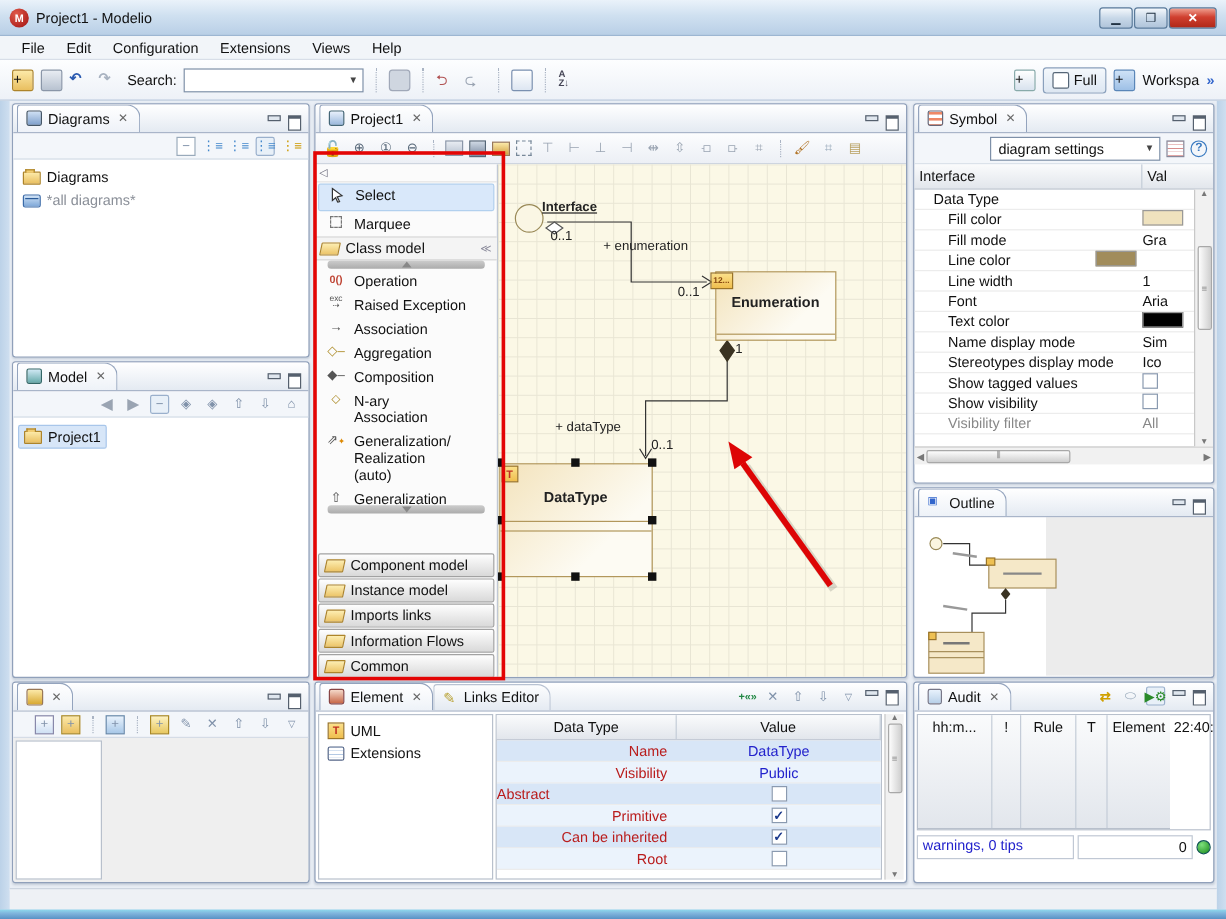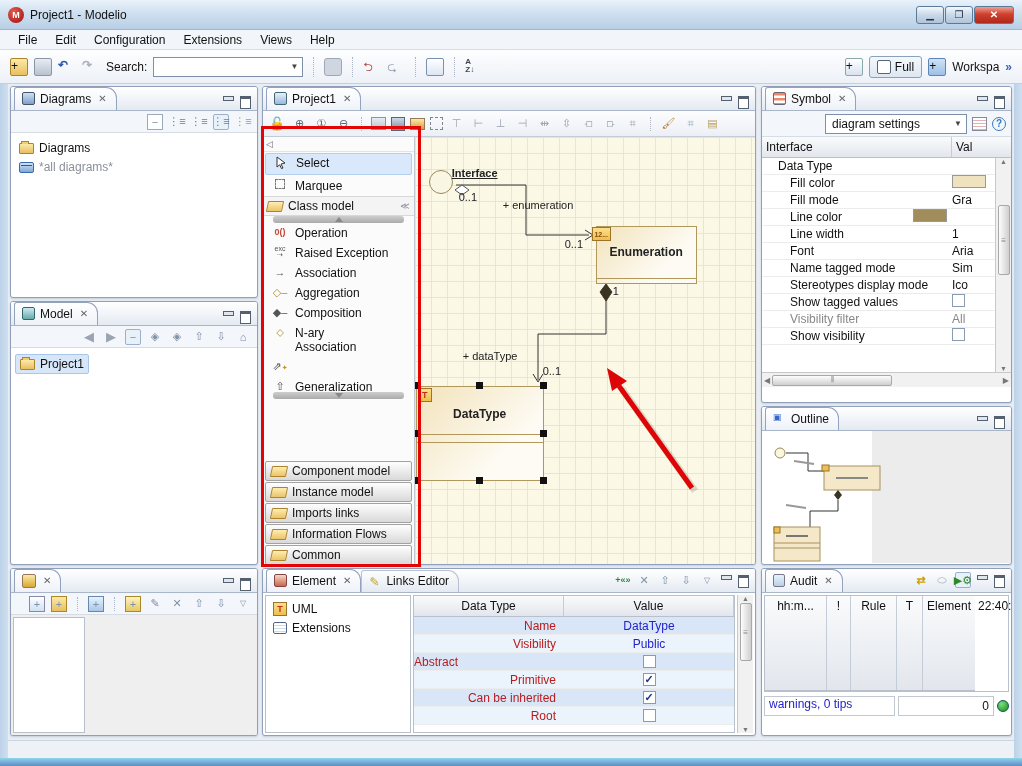--- a/index.html
+++ b/index.html
@@ -332,20 +332,21 @@
       <div class="pitem">
         <span class="pic">◆–</span>
         <span>Composition</span>
       </div>
       <div class="pitem">
         <span class="pic" style="color:#b09030">⬦</span>
         <span style="width:92px">N-ary Association</span>
       </div>
       <div class="pitem">
         <span class="pic">⇗<span style="color:#d80;font-size:7px">✦</span></span>
+        <span style="width:92px">Generalization/ Realization (auto)</span>
       </div>
       <div class="pitem" style="height:15px;overflow:hidden">
         <span class="pic">⇧</span>
         <span>Generalization</span>
       </div>
       <div class="pscroll dn"></div>
       <div style="margin-top:auto">
         <div class="gbtn">
           <span class="openfold"></span>
           <span>Component model</span>
@@ -533,38 +534,42 @@
         </div>
       <div class="trow" style="height:17px">
           <div style="width:190px;padding-left:28px">Line width</div>
           <div style="flex:1">1</div>
         </div>
       <div class="trow" style="height:17px">
           <div style="width:190px;padding-left:28px">Font</div>
           <div style="flex:1">Aria</div>
         </div>
       <div class="trow" style="height:17px">
-          <div style="width:190px;padding-left:28px">Name tagged mode</div>
+          <div style="width:190px;padding-left:28px">Text color</div>
+          <div style="flex:1"><span class="swatch" style="display: inline-block; background: rgb(0, 0, 0);"></span></div>
+        </div>
+      <div class="trow" style="height:17px">
+          <div style="width:190px;padding-left:28px">Name display mode</div>
           <div style="flex:1">Sim</div>
         </div>
       <div class="trow" style="height:17px">
           <div style="width:190px;padding-left:28px">Stereotypes display mode</div>
           <div style="flex:1">Ico</div>
         </div>
       <div class="trow" style="height:17px">
           <div style="width:190px;padding-left:28px">Show tagged values</div>
+          <div style="flex:1"><span class="checkbox"></span></div>
+        </div>
+      <div class="trow" style="height:17px">
+          <div style="width:190px;padding-left:28px">Show visibility</div>
           <div style="flex:1"><span class="checkbox"></span></div>
         </div>
       <div class="trow" style="height:17px;color:#888">
           <div style="width:190px;padding-left:28px">Visibility filter</div>
           <div style="flex:1">All</div>
-        </div>
-      <div class="trow" style="height:17px">
-          <div style="width:190px;padding-left:28px">Show visibility</div>
-          <div style="flex:1"><span class="checkbox"></span></div>
         </div>
     </div>
     <div class="vscroll">
       <span>▲</span>
       <div class="vthumb" style="height:70px;margin-top:40px">≡</div>
       <span style="margin-top:auto">▼</span>
     </div>
   </div>
   <div class="hscroll">
     <span>◀</span>

